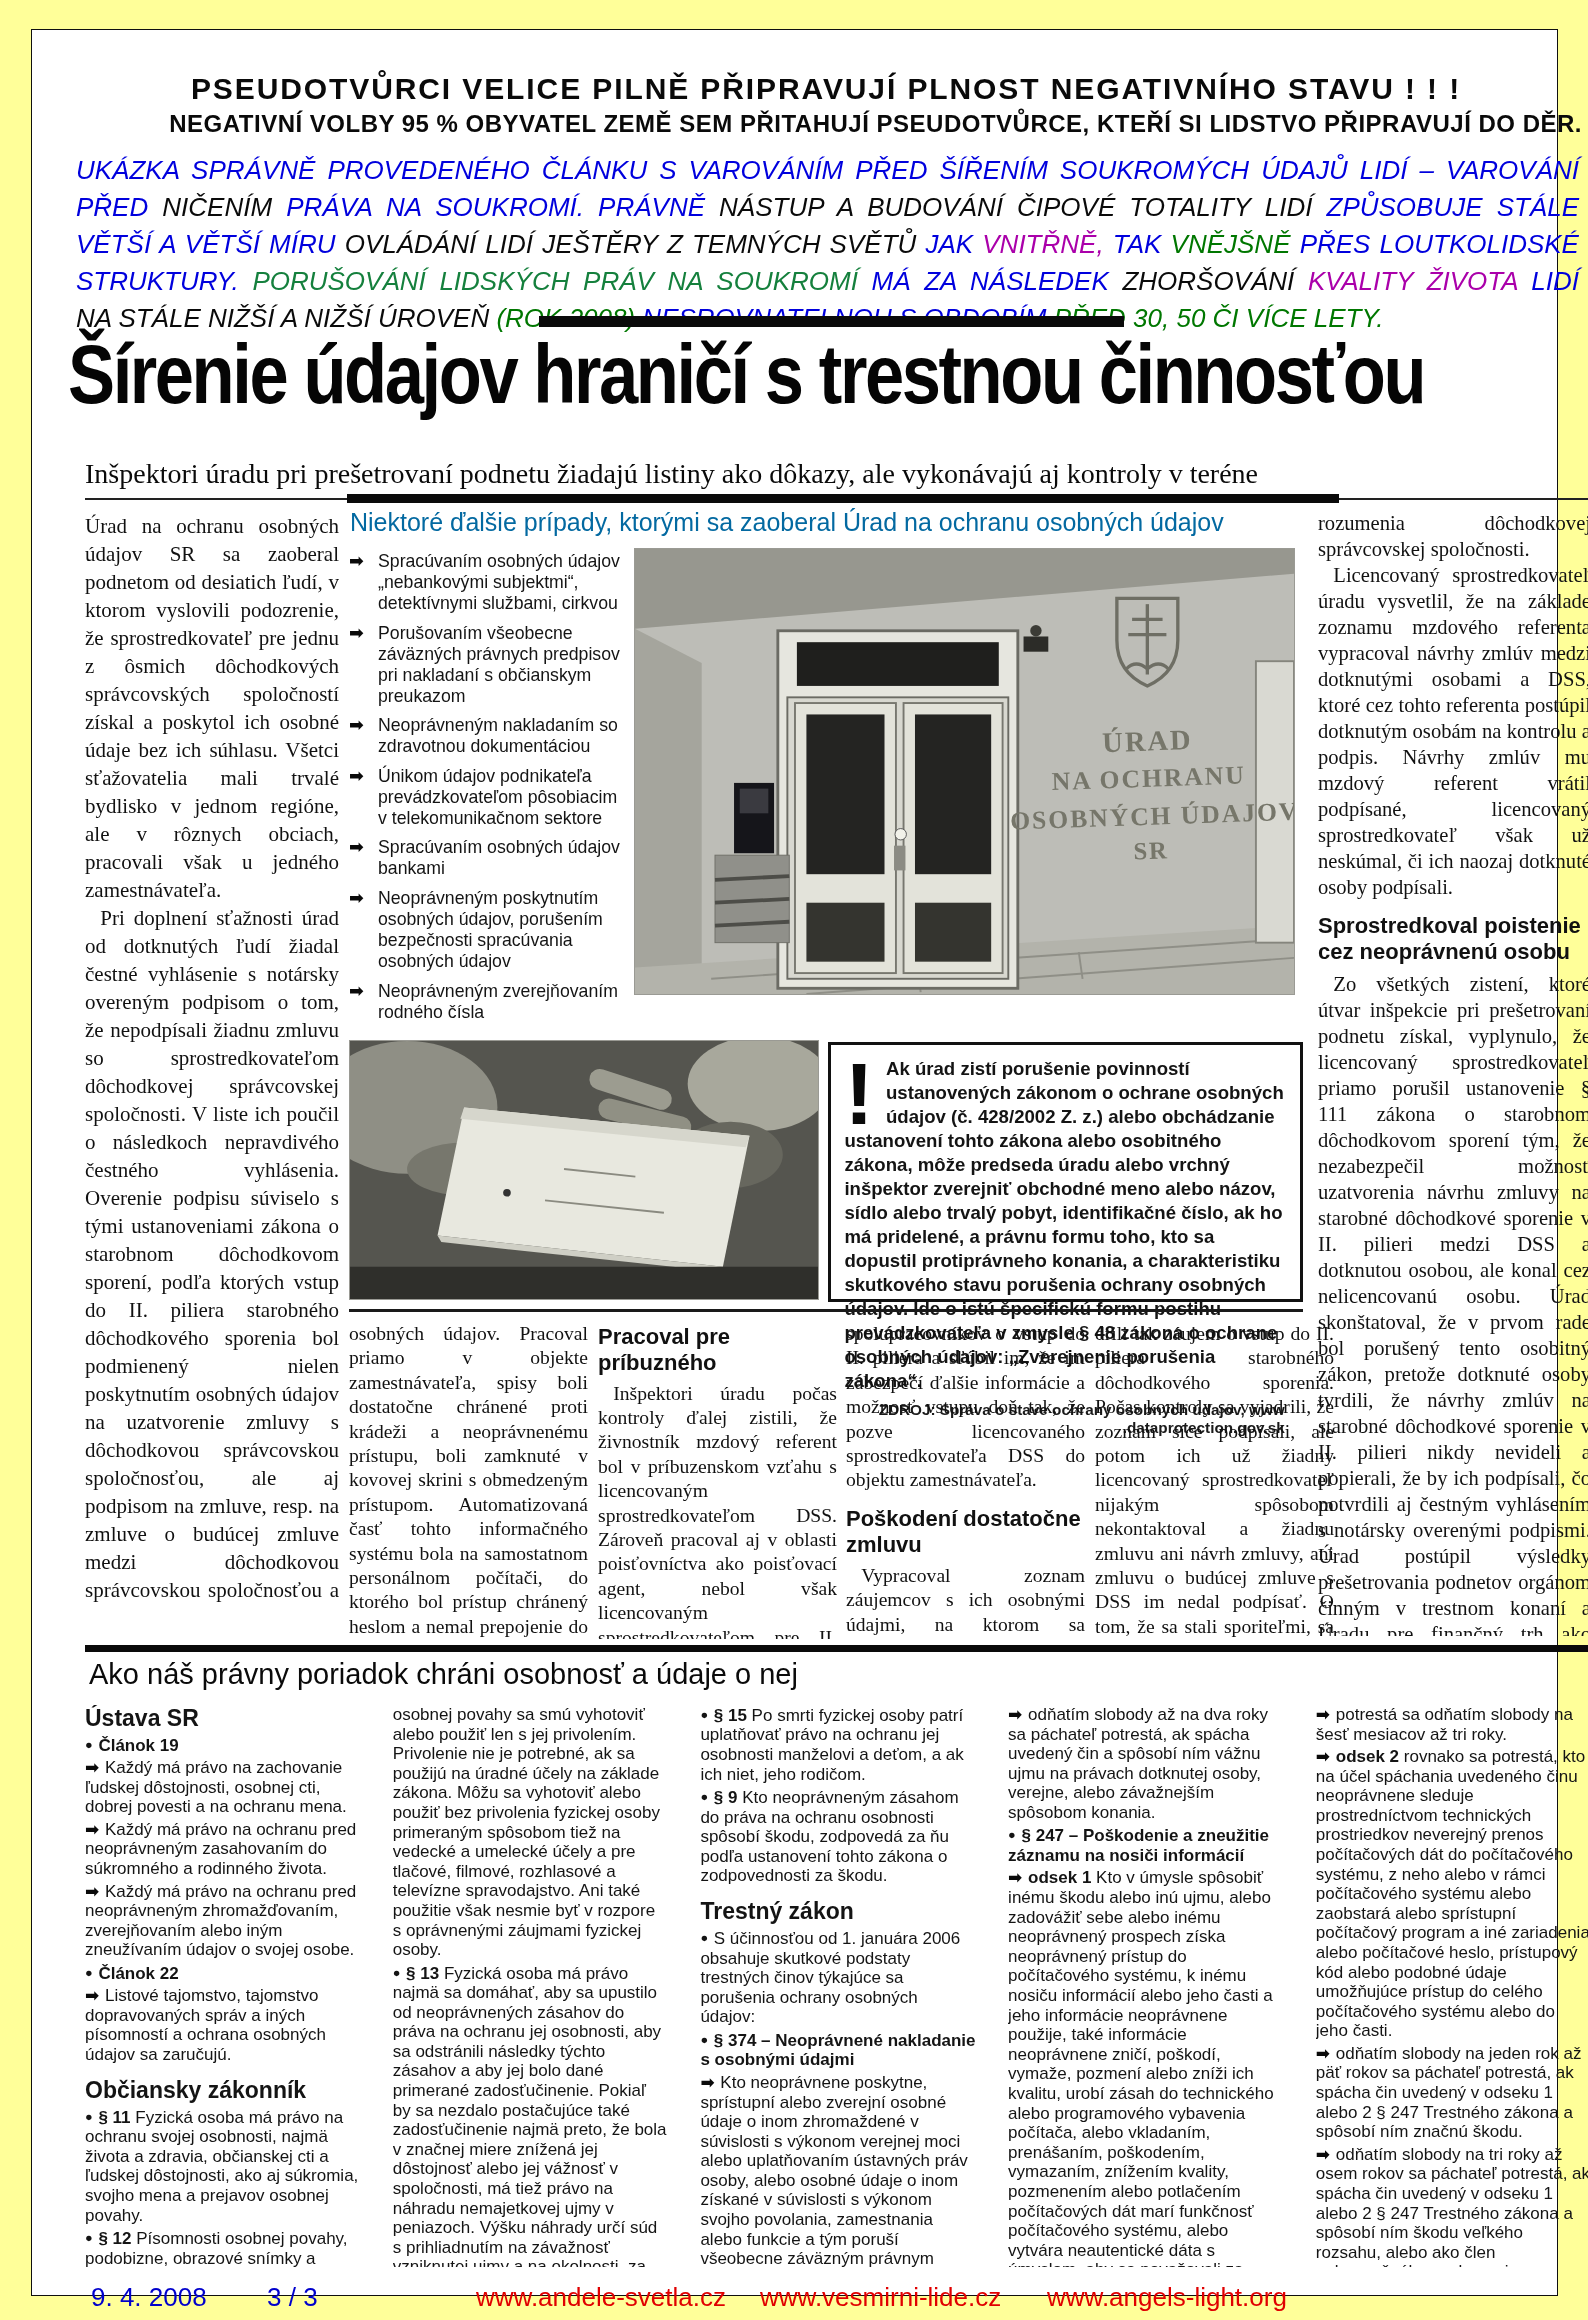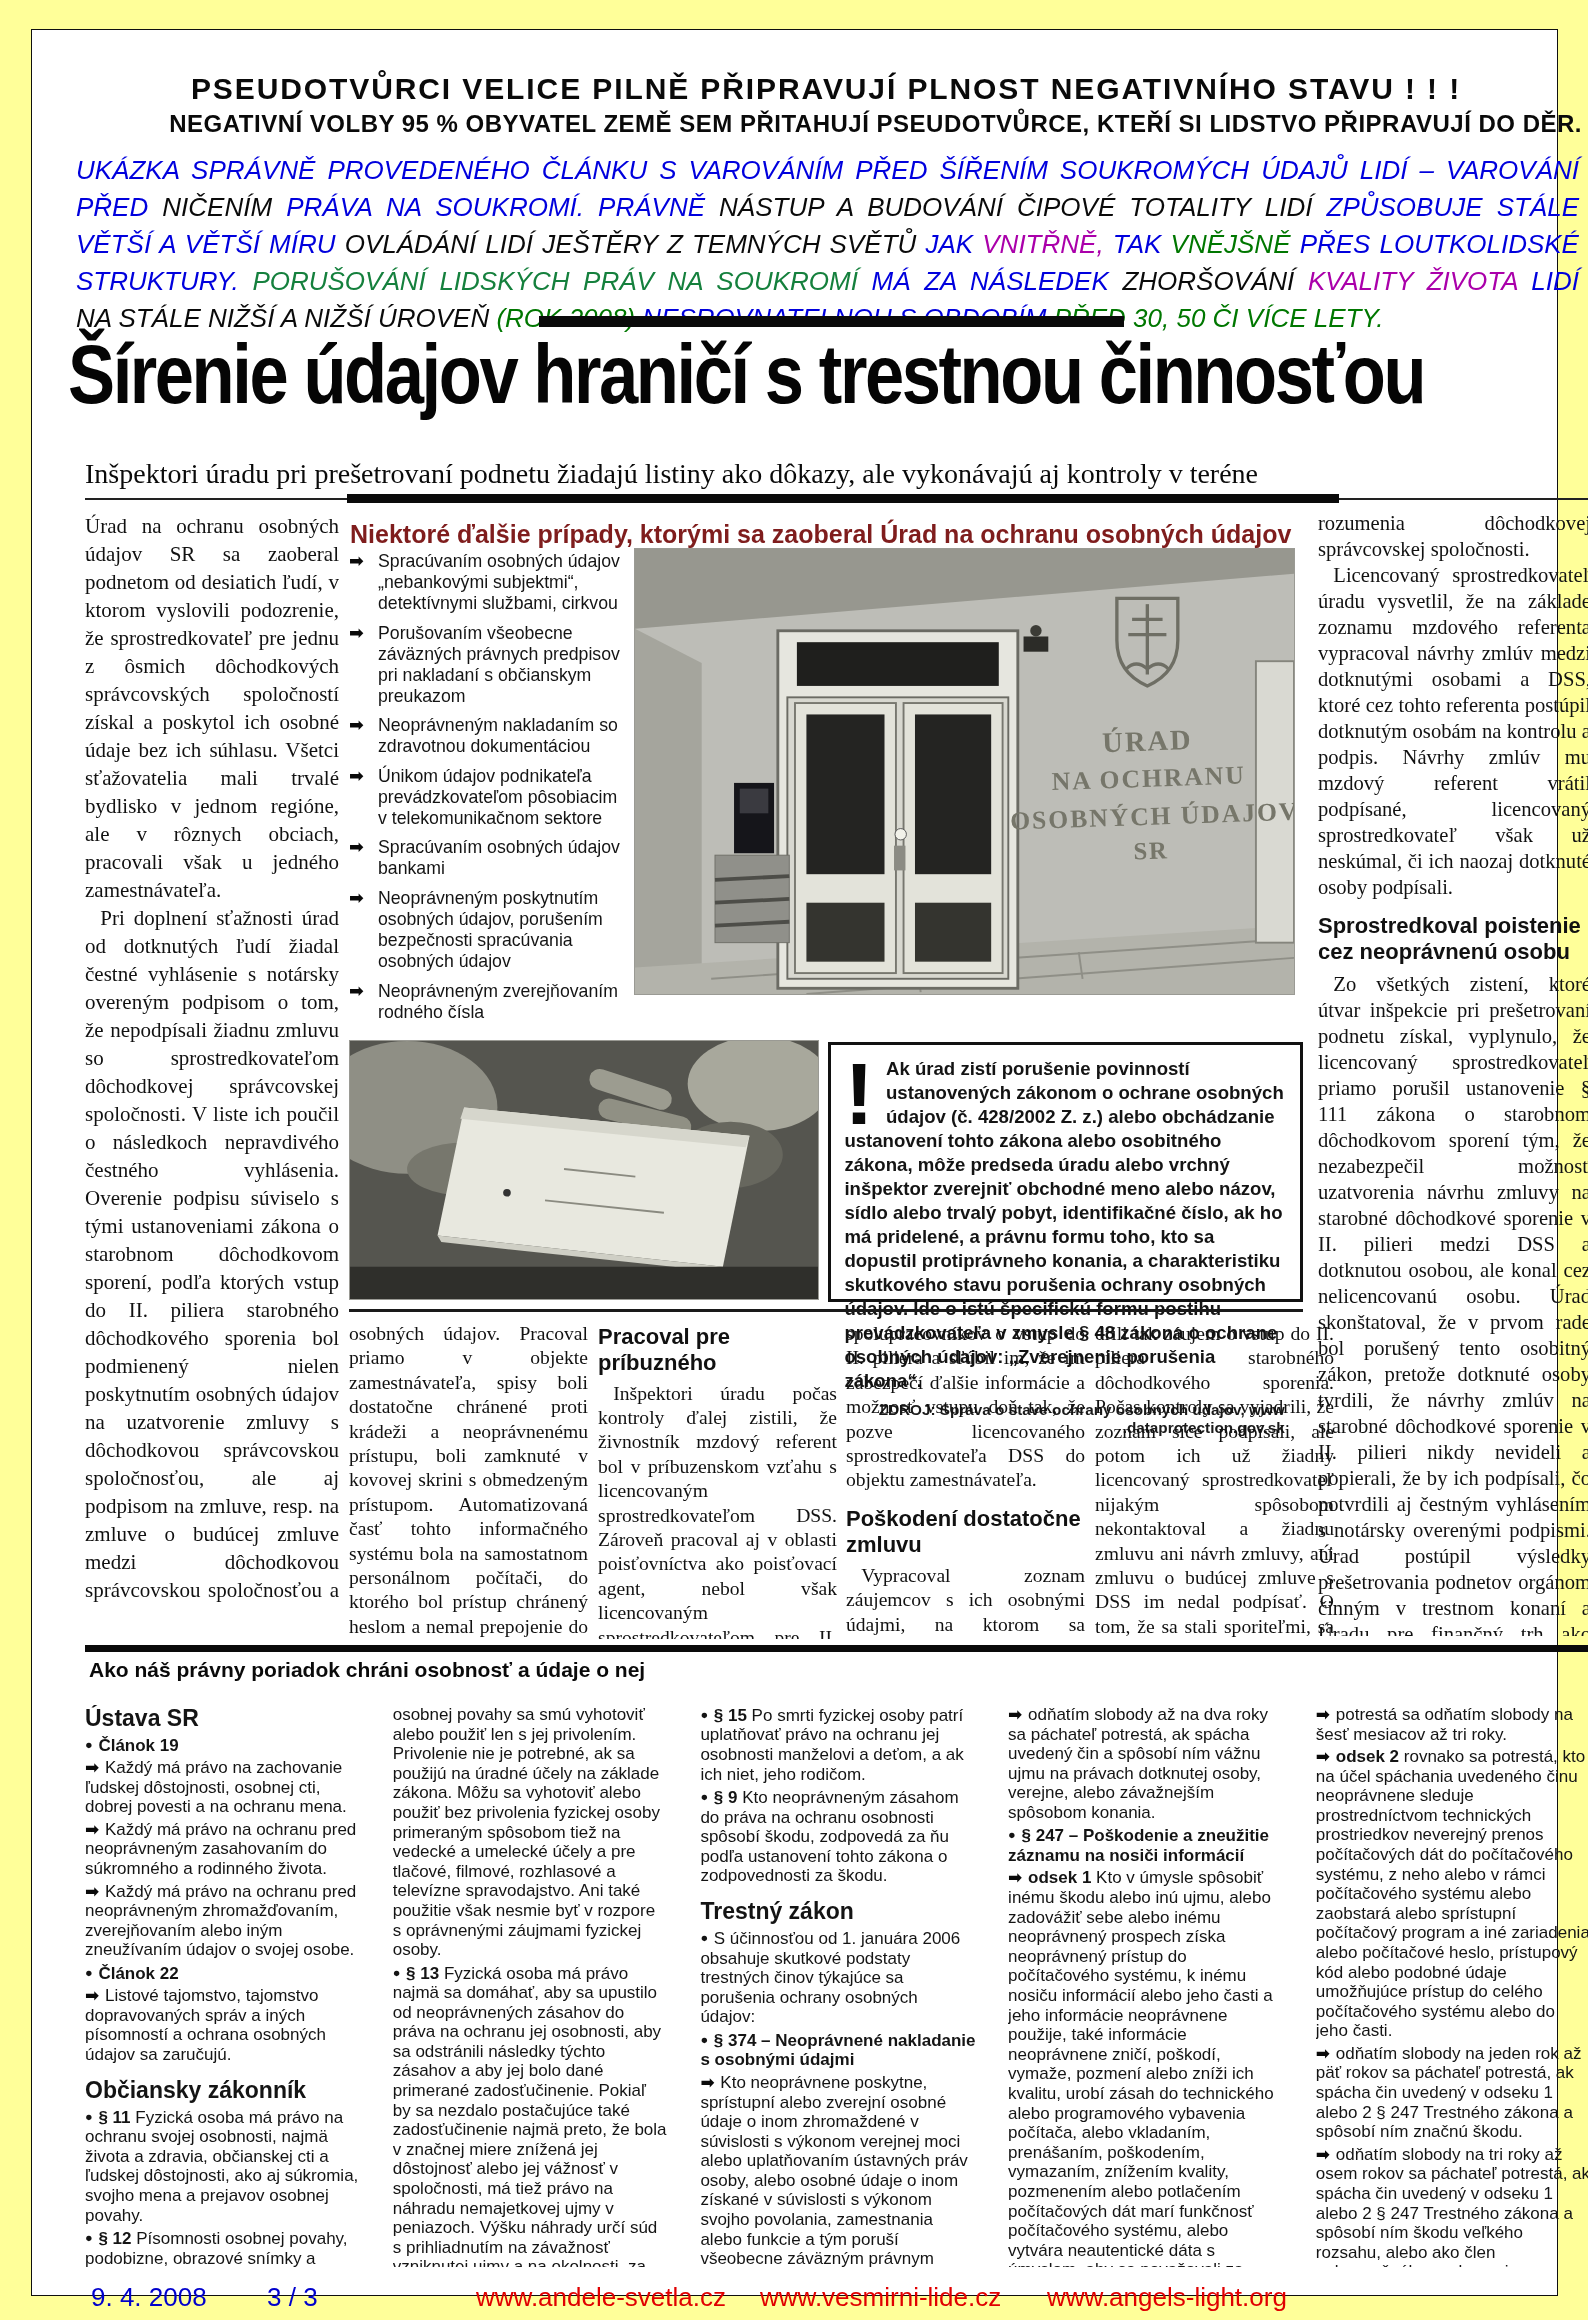--- a/index.html
+++ b/index.html
@@ -46,22 +46,22 @@
   .midcol   { top:1292px; width:239px; height:317px; font-size:19.6px; line-height:24.4px; }
   #midcol0 { left:317px; } #midcol1 { left:566px; } #midcol2 { left:814px; } #midcol3 { left:1063px; }
 
   .col .it-p { text-indent:15.3px; }
   .col .it-p:first-child { text-indent:0; }
   .col .it-h { font-family:"Liberation Sans", sans-serif; font-weight:bold; font-size:22px;
                line-height:26px; text-align:left; text-indent:0; margin:13.4px 0 5.7px 0; }
   .col .it-h:first-child { margin-top:1.9px; }
 
   
-  .boxtitle { position:absolute; left:318px; top:490px; width:956px;
-              font-weight:bold; font-size:25px; color:#7f1d1d; }
+  .boxtitle { position:absolute; left:318px; top:478px; width:956px;
+              font-weight:normal; font-size:25px; color:#0369a1; }
   .caselist { position:absolute; left:317px; top:521px; width:279px; height:480px; overflow:hidden;
               font-size:17.7px; line-height:21px; color:#141414; }
   .caselist .it { padding-left:29px; margin-bottom:8.6px; }
   .caselist .ar { display:inline-block; width:29px; margin-left:-29px; }
   .ar { font-family:"DejaVu Sans", sans-serif; font-weight:bold; color:#0a0a0a; }
   .dt { font-size:0.75em; vertical-align:1.9px; margin-right:5.7px; }
 
   
   .photo { position:absolute; border:1px solid #9a9a94; background:#b5b5ae; }
   #photo1 { left:602px; top:518px; width:661px; height:447px; }
@@ -70,21 +70,21 @@
 
   
   .warnbox { position:absolute; left:796px; top:1012px; width:475px; height:260px;
              border:3.8px solid #111; padding:11.5px 15.3px 7.6px 13.4px; background:#fff; }
   .warntext { font-weight:bold; font-size:18.6px; line-height:24px; color:#141414; text-align:left; }
   .bang { float:left; width:34px; height:71px; font-size:88px; line-height:73px;
           font-weight:bold; color:#0a0a0a; margin-right:7.6px; }
   .zdroj { margin-top:8.6px; text-align:right; font-weight:bold; font-size:15.3px; color:#1a1a1a; }
 
   
-  .bottomtitle { position:absolute; left:57px; top:1628px; font-weight:bold; font-size:21px; color:#0a0a0a; }
+  .bottomtitle { position:absolute; left:57px; top:1628px; font-weight:normal; font-size:29px; color:#0a0a0a; }
   .bottomcols { position:absolute; left:53px; top:1675px; width:1506px; height:562px; overflow:hidden;
                 display:flex; gap:32.5px; }
   .bcol { flex:1 1 0; overflow:hidden; font-size:17px; line-height:19.6px; color:#141414; }
   .bcol .it { margin-bottom:2.9px; }
   .bcol .ar { margin-right:5.7px; }
   .bcol .it-h { font-weight:bold; font-size:23px; line-height:26px; margin:12.4px 0 3.8px 0; }
   .bcol .it-h:first-child { margin-top:0; }
   .bcol .it-dot { font-weight:bold; }
 
   

